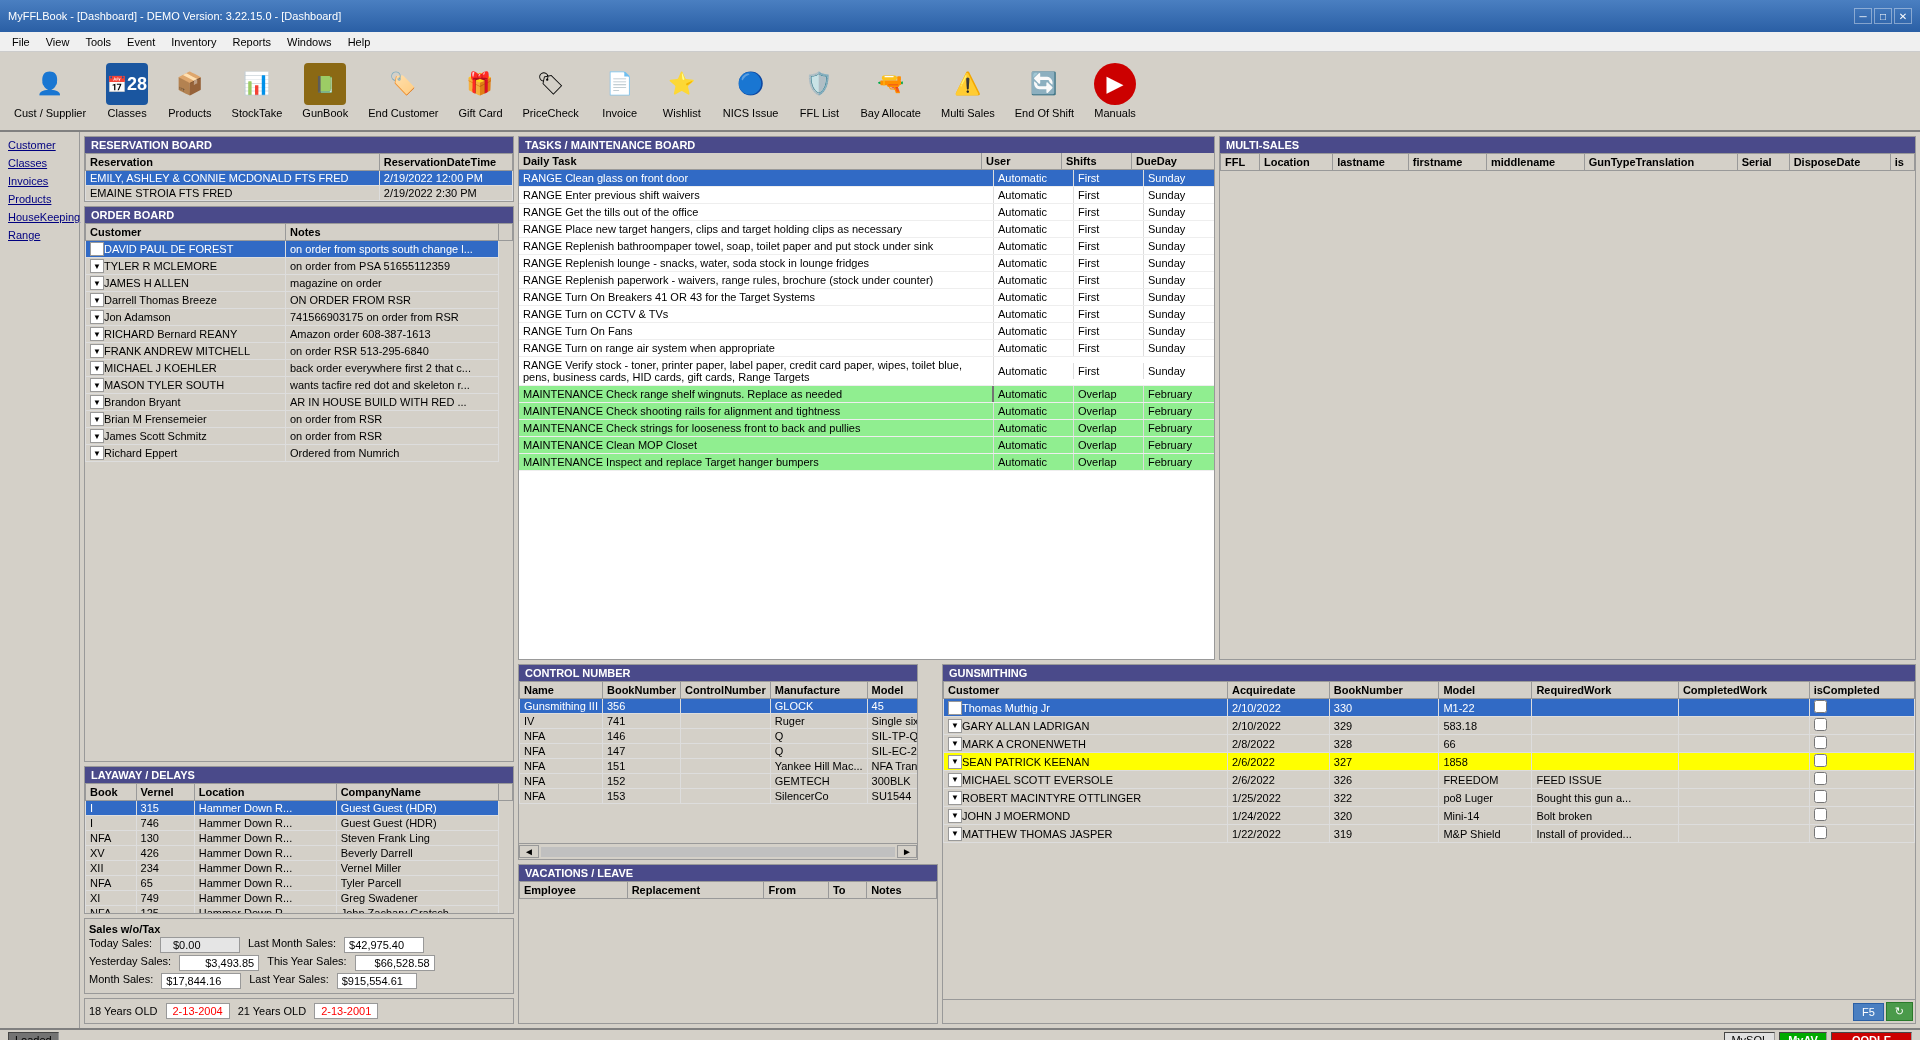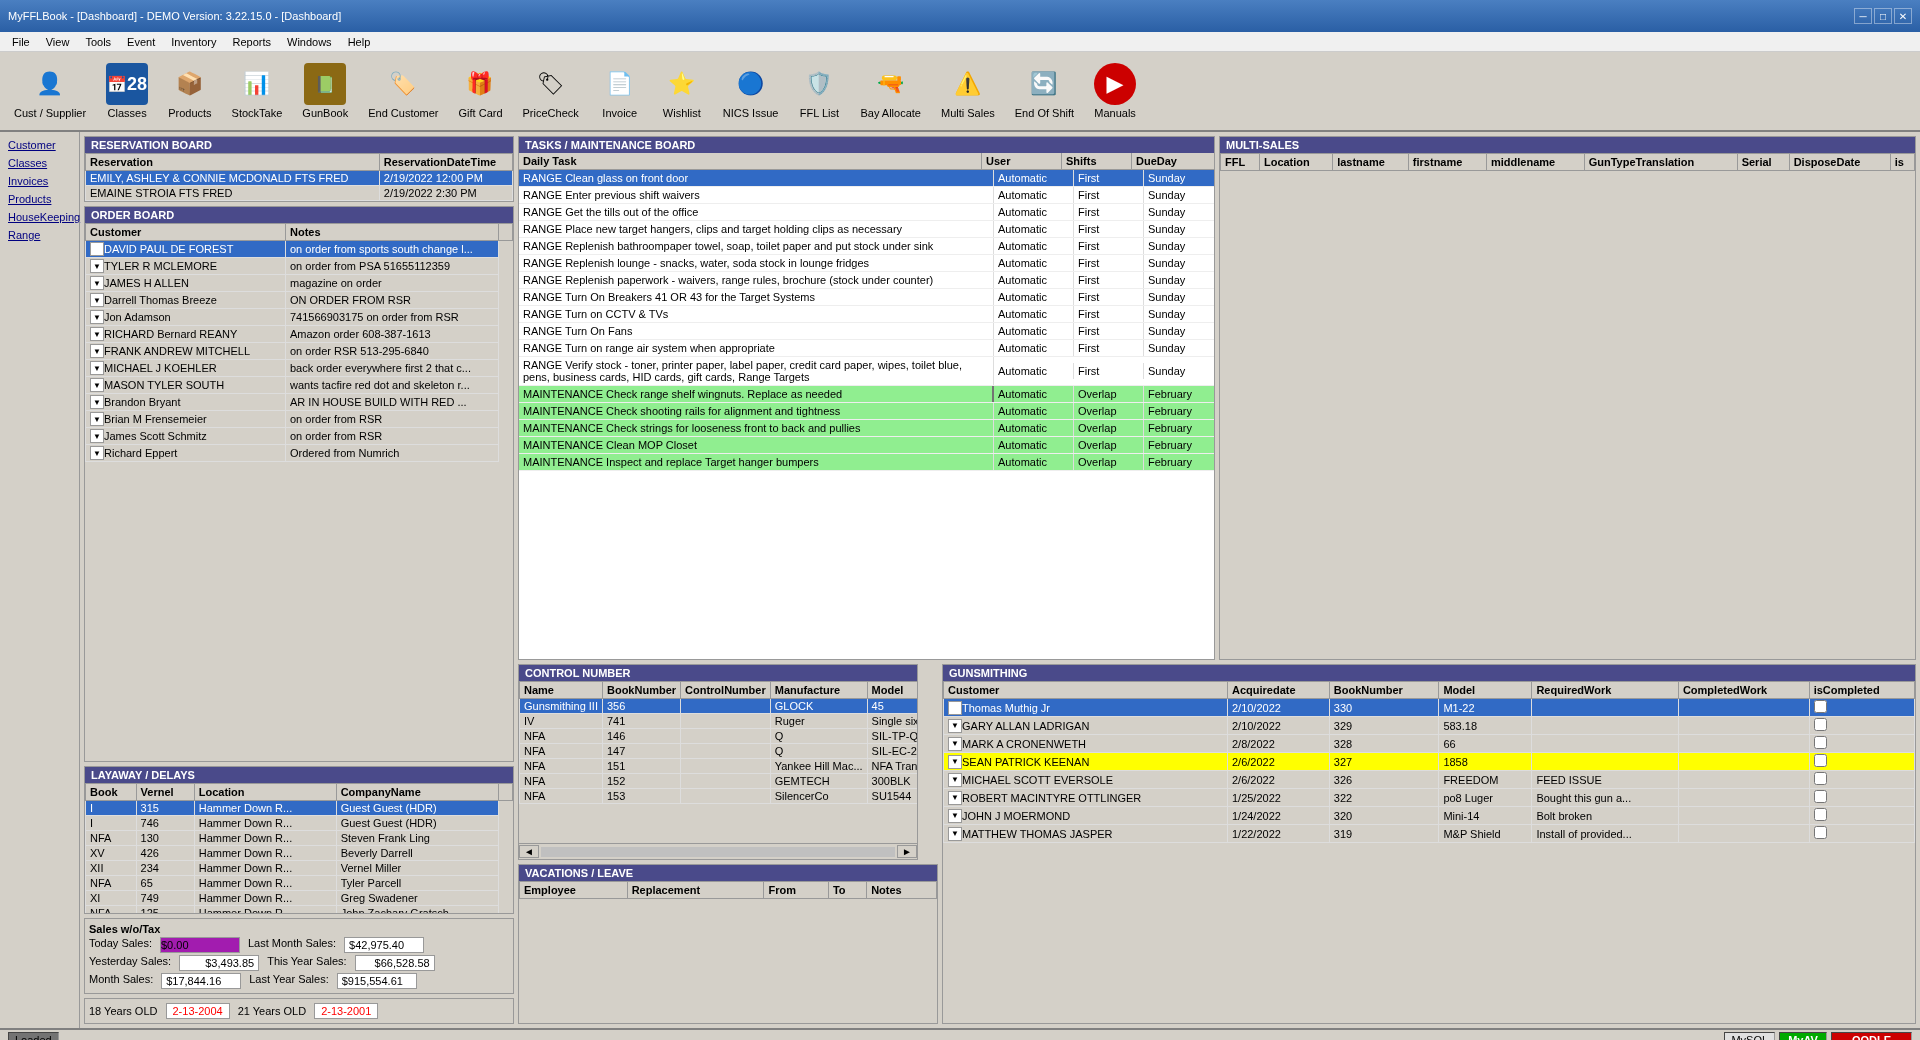--- a/index.html
+++ b/index.html
@@ -369,21 +369,21 @@
           </table>
         </div>
       </div>
 
       <div style="background:#d4d0c8; border:1px solid #999; padding:4px;">
         <div style="display:flex; gap:4px; margin-bottom:2px; align-items:center;">
           <span style="font-weight:bold; min-width:90px;">Sales w/o/Tax</span>
         </div>
         <div style="display:flex; gap:8px; margin-bottom:2px;">
           <span>Today Sales:</span>
-          <span style="background:#a21caf;border:1px solid #999;padding:1px 0;min-width:80px;">$0.00</span>
+          <span style="background:#e5e5e5;border:1px solid #999;padding:1px 12px;min-width:80px;">$0.00</span>
           <span>Last Month Sales:</span>
           <span style="background:white;border:1px solid #999;padding:1px 4px;min-width:80px;">$42,975.40</span>
         </div>
         <div style="display:flex; gap:8px; margin-bottom:2px;text-align:right;">
           <span>Yesterday Sales:</span>
           <span style="background:white;border:1px solid #999;padding:1px 4px;min-width:80px;">$3,493.85</span>
           <span>This Year Sales:</span>
           <span style="background:white;border:1px solid #999;padding:1px 4px;min-width:80px;">$66,528.58</span>
         </div>
         <div style="display:flex; gap:8px;">
@@ -745,20 +745,24 @@
                     <td>1/22/2022</td>
                     <td>319</td>
                     <td>M&amp;P Shield</td>
                     <td>Install of provided...</td>
                     <td></td>
                     <td><input type="checkbox" style=""></td>
                   </tr>
                 </tbody>
             </table>
           </div>
+          <div style="display:flex; justify-content:flex-end; align-items:center; padding:2px; background:#d4d0c8; border-top:1px solid #999;">
+            <button style="background:#4a7fc1;color:white;border:1px solid #2a5fa5;padding:2px 8px;cursor:pointer;font-size:11px;">F5</button>
+            <button style="background:#4a9a4a;color:white;border:1px solid #2a7a2a;padding:2px 8px;cursor:pointer;font-size:11px;margin-left:2px;">↻</button>
+          </div>
         </div>
 
       </div>
     </div>
   </div>
 </div>
 
 <div class="status-bar">
   <span class="status-segment">Loaded</span>
   <span style="flex:1;"></span>

